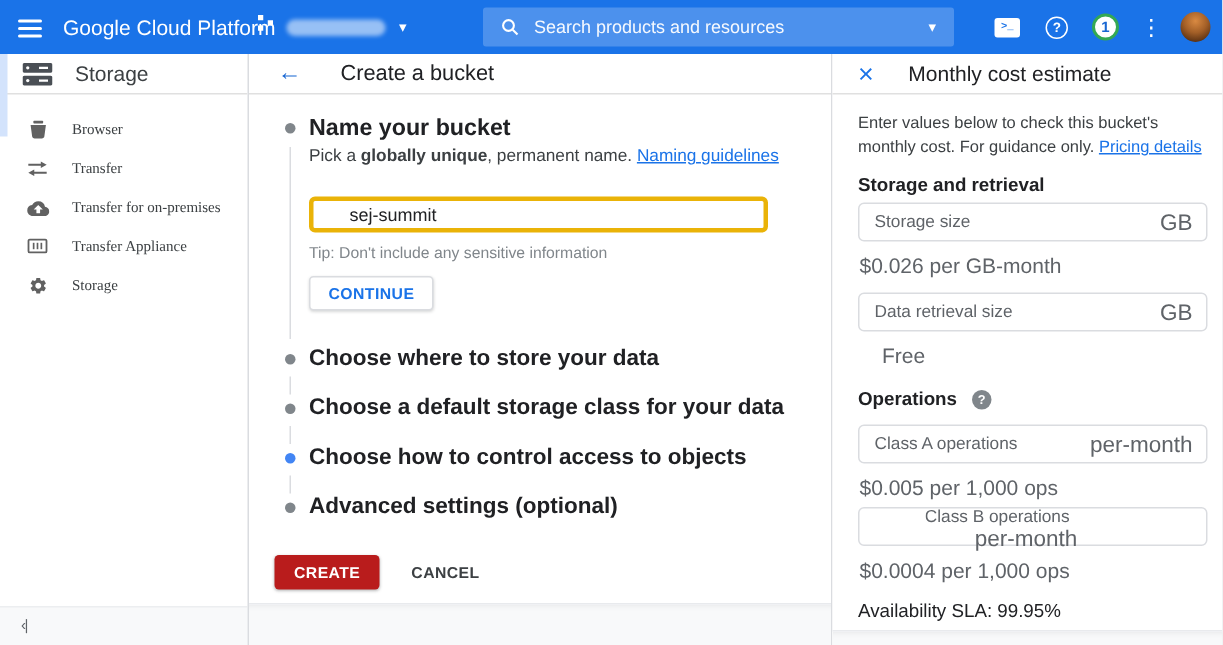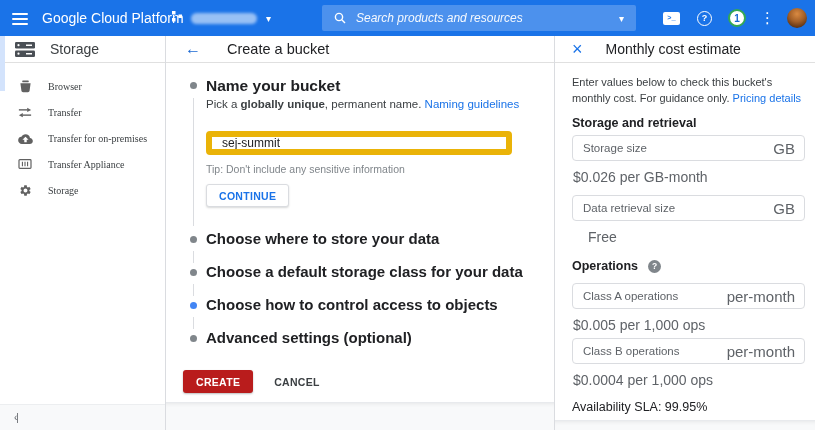--- a/index.html
+++ b/index.html
@@ -10,21 +10,21 @@
   .topbar { position:absolute; top:0; left:0; width:815px; height:36px; background:#1a73e8; }
   .hamburger { position:absolute; left:12px; top:10px; width:18px; height:16px; cursor:pointer; }
   .hamburger span { display:block; width:16px; height:2px; background:#fff; margin:3px 0; border-radius:1px; }
   .brand { position:absolute; left:42px; top:0; height:36px; line-height:36px; color:#fff; font-size:14px; white-space:nowrap; }
   .proj-selector { position:absolute; left:172px; top:0; height:36px; display:flex; align-items:center; cursor:pointer; }
   .proj-logo { margin-right:8px; }
   .proj-blur { width:66px; height:11px; border-radius:6px; background:rgba(255,255,255,.55); filter:blur(1.5px); }
   .caret { color:#fff; font-size:10px; margin-left:9px; }
   .searchbox { position:absolute; left:322px; top:5px; width:314px; height:26px; background:rgba(255,255,255,.22); border-radius:2px; display:flex; align-items:center; }
   .searchbox svg { margin:0 10px 0 12px; flex:none; }
-  .searchbox input { flex:1; background:transparent; border:none; outline:none; color:#fff; font-size:12px; font-family:inherit;font-style:italic; }
+  .searchbox input { flex:1; background:transparent; border:none; outline:none; color:#fff; font-size:12px; font-family:inherit; }
   .searchbox input::placeholder { color:rgba(255,255,255,.95); }
   .searchbox .caret { margin:0 12px 0 6px; }
   .top-icons { position:absolute; right:0; top:0; height:36px; display:flex; align-items:center; }
   .shell-icon { width:17px; height:13px; background:#fff; border-radius:2px; color:#1a73e8; font-size:7px; font-weight:bold; font-family:"Liberation Mono","DejaVu Sans Mono",monospace; display:flex; align-items:center; justify-content:center; margin-right:17px; cursor:pointer; }
   .help-icon { width:15px; height:15px; border:1.5px solid #fff; border-radius:50%; color:#fff; font-size:9px; font-weight:bold; display:flex; align-items:center; justify-content:center; margin-right:16px; cursor:pointer; }
   .notif-badge { width:18px; height:18px; background:#fff; border:2px solid #34a853; border-radius:50%; color:#1967d2; font-size:10px; font-weight:bold; display:flex; align-items:center; justify-content:center; margin-right:14px; cursor:pointer; }
   .dots-icon { color:#fff; font-size:15px; margin-right:12px; cursor:pointer; }
   .avatar { width:20px; height:20px; border-radius:50%; margin-right:8px; cursor:pointer;
             background:radial-gradient(circle at 50% 30%, #d98a42 0%, #a35f27 45%, #5d3314 80%, #3c2009 100%); }
 
@@ -45,22 +45,22 @@
   .main { position:absolute; top:36px; left:165px; width:390px; height:394px; background:#fff; border-left:1px solid #dadce0; border-right:1px solid #dadce0; }
   .main-header { height:27px; display:flex; align-items:center; border-bottom:1px solid #e0e0e0; padding-left:19px; }
   .back-arrow { color:#1967d2; font-size:16px; cursor:pointer; line-height:1; }
   .main-title { font-size:14.5px; color:#202124; margin-left:26px; }
   .bullet { position:absolute; width:7px; height:7px; border-radius:50%; background:#80868b; }
   .bullet.active { background:#4285f4; }
   .stepline { position:absolute; left:27px; width:1px; background:#dadce0; }
   .step-h { position:absolute; left:40px; font-size:15px; font-weight:bold; color:#202124; line-height:20px; cursor:pointer; white-space:nowrap; }
   .step-desc { position:absolute; left:40px; font-size:11.5px; color:#3c4043; white-space:nowrap; }
   .step-desc b { font-weight:bold; }
-  .link { color:#1a73e8; cursor:pointer; }
-  .name-input { position:absolute; left:40px; width:306px; height:24px; border:6px solid #eab308; border-radius:4px; padding:0 10px; font-size:12px; color:#202124; font-family:inherit; outline:none; }
+  .link { color:#1a73e8; text-decoration:underline; cursor:pointer; }
+  .name-input { position:absolute; left:40px; width:306px; height:24px; border:3px solid #eab308; border-radius:4px; padding:0 24px; font-size:12px; color:#202124; font-family:inherit; outline:none; }
   .tip { position:absolute; left:40px; font-size:10.5px; color:#80868b; white-space:nowrap; }
   .btn-outline { position:absolute; left:40px; height:23px; padding:0 12px; background:#fff; border:1px solid #dadce0; border-radius:3px; color:#1a73e8; font-size:10.5px; font-weight:bold; letter-spacing:.3px; font-family:inherit; cursor:pointer; box-shadow:0 1px 2px rgba(60,64,67,.2); }
   .action-row { position:absolute; left:17px; display:flex; align-items:center; }
   .btn-primary { height:23px; padding:0 13px; background:#b91c1c; border:none; border-radius:3px; color:#fff; font-size:10.5px; font-weight:bold; letter-spacing:.3px; font-family:inherit; cursor:pointer; box-shadow:0 1px 2px rgba(60,64,67,.35); }
   .btn-text { margin-left:21px; background:none; border:none; color:#3c4043; font-size:10.5px; font-weight:bold; letter-spacing:.3px; font-family:inherit; cursor:pointer; }
   .panel-footer { position:absolute; bottom:0; left:0; width:100%; background:#f8f9fa; border-top:1px solid #e8eaed; box-shadow:inset 0 4px 5px -4px rgba(0,0,0,.10); }
 
   
   .cost { position:absolute; top:36px; left:555px; width:260px; height:394px; background:#fff; }
   .cost-header { height:27px; display:flex; align-items:center; border-bottom:1px solid #e0e0e0; padding-left:17px; }
@@ -253,21 +253,21 @@
       <span>Operations</span>
       <span class="q-icon">?</span>
     </div>
 
     <div class="cost-field" style="top:247px;">
       <input type="text" placeholder="Class A operations" style="">
       <span class="cost-suffix">per-month</span>
     </div>
     <div class="cost-note" style="top:281px;">$0.005 per 1,000 ops</div>
 
-    <div class="cost-field" style="top:302px;">
+    <div class="cost-field" style="top:302px;flex-direction:column;">
       <input type="text" placeholder="Class B operations" style="">
       <span class="cost-suffix">per-month</span>
     </div>
     <div class="cost-note" style="top:336px;">$0.0004 per 1,000 ops</div>
 
     <div class="sla" style="top:364px;">Availability SLA: 99.95%</div>
 
     <div class="panel-footer" style="height:10px;"></div>
   </div>
 

